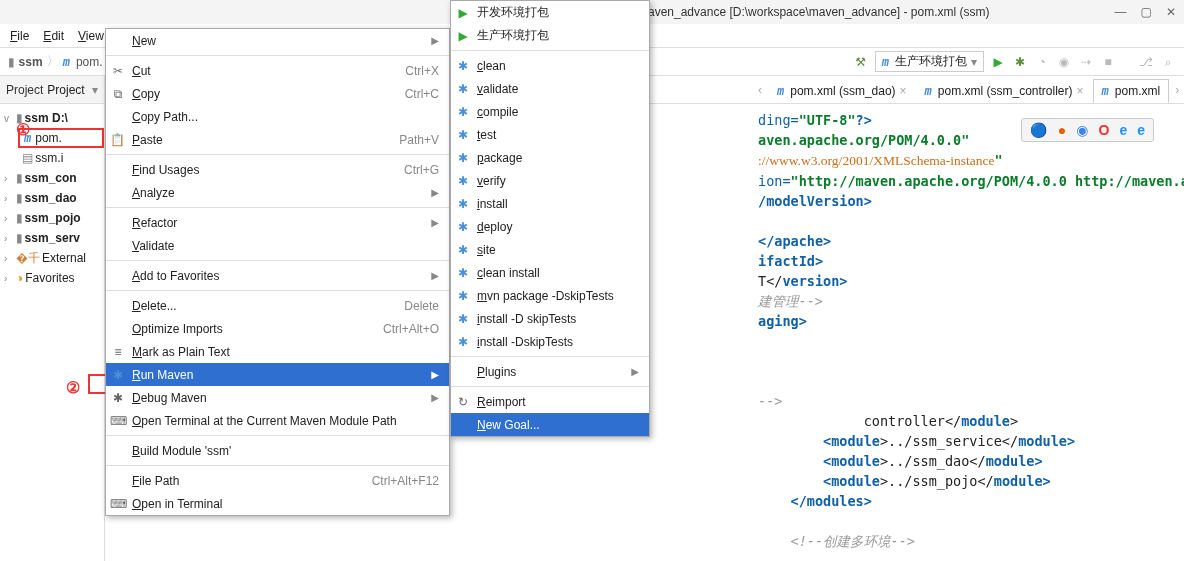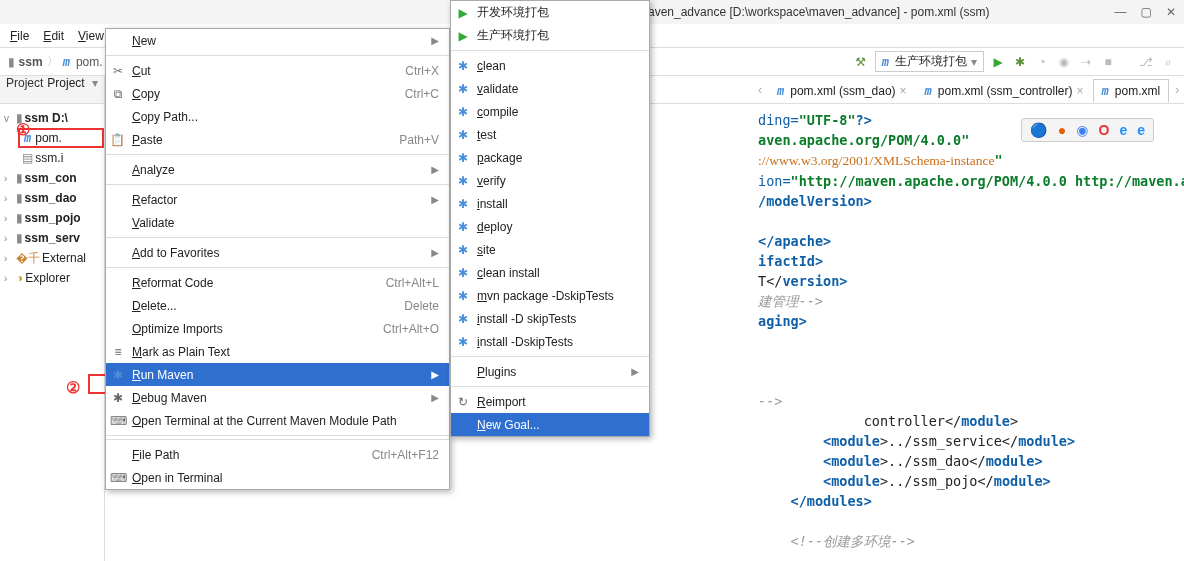--- a/index.html
+++ b/index.html
@@ -11,21 +11,21 @@
   .menu-bar span u { text-decoration: underline; }
   .breadcrumb-row { height: 28px; display: flex; align-items: center; padding: 0 8px; border-bottom: 1px solid #ddd; background: #fff; }
   .bc { display: flex; align-items: center; gap: 4px; color: #555; }
   .m-icon { font-family: monospace; font-weight: bold; font-style: italic; color: #4a90d9; margin-right: 2px; }
   .toolbar-right { margin-left: auto; display: flex; align-items: center; gap: 6px; }
   .run-config { display:flex; align-items:center; border:1px solid #ccc; padding:1px 6px; gap:4px; }
   .icon { display:inline-flex; width:16px; height:16px; align-items:center; justify-content:center; }
   .play { color:#3a3; }
   .body { display:flex; height:calc(100% - 76px); position:relative; }
   .project-pane { width:105px; border-right:1px solid #ddd; background:#fff; overflow:hidden; }
-  .proj-header { height:28px; display:flex; padding:0 6px; border-bottom:1px solid #ddd; background:#f4f4f4; gap:4px; }
+  .proj-header { height:28px; display:flex; align-items:center; padding:0 6px; border-bottom:1px solid #ddd; background:#f4f4f4; gap:4px; }
   .tree { padding:4px 0; font-size:12px; }
   .tree-row { display:flex; align-items:center; height:20px; padding-left:4px; gap:2px; white-space:nowrap; }
   .exp { color:#888; width:10px; font-size:10px; }
   .folder { color:#888; }
   .lib { color:#cc843d; }
   .red-box { border:2px solid #e33; }
   .circ-num { color:#e33; font-weight:bold; font-size:16px; }
 
   .ctx-menu { position:absolute; background:#fff; border:1px solid #aaa; box-shadow:2px 2px 6px rgba(0,0,0,0.3); z-index:10; }
   .ctx-item { display:flex; align-items:center; height:23px; padding:0 10px 0 26px; position:relative; white-space:nowrap; }
@@ -151,21 +151,21 @@
           <b>ssm_serv</b>
         </div>
       <div class="tree-row">
           <span class="exp">›</span>
           <span class="lib">�千</span>
           <span>External</span>
         </div>
       <div class="tree-row">
           <span class="exp">›</span>
           <span style="color:#c9a52d">◑</span>
-          <span>Explorer</span>
+          <span>Favorites</span>
         </div>
     </div>
   </div>
 
   <div class="editor-area">
     <div class="tabs">
       <span style="color:#aaa;align-self:center;margin-right:6px">‹</span>
       <div class="tab">
           <span class="m-icon">m</span>
           <span>pom.xml (ssm_dao)</span>
@@ -227,41 +227,41 @@
     <div class="ctx-item">
       <span><u>C</u>opy Path...</span>
     </div>
     <div class="ctx-item">
       <span class="micon">📋</span>
       <span><u>P</u>aste</span>
       <span class="kbd">Path+V</span>
     </div>
     <div class="ctx-sep"></div>
     <div class="ctx-item">
+      <span><u>F</u>ind Usages</span>
+      <span class="kbd">Ctrl+G</span>
+    </div>
+    <div class="ctx-item">
       <span><u>A</u>nalyze</span>
       <span class="arrow">▶</span>
     </div>
     <div class="ctx-sep"></div>
     <div class="ctx-item">
       <span><u>R</u>efactor</span>
       <span class="arrow">▶</span>
     </div>
     <div class="ctx-item">
       <span><u>V</u>alidate</span>
     </div>
     <div class="ctx-sep"></div>
     <div class="ctx-item">
       <span><u>A</u>dd to Favorites</span>
       <span class="arrow">▶</span>
     </div>
     <div class="ctx-sep"></div>
-    <div class="ctx-item">
-      <span><u>R</u>eformat Code</span>
-      <span class="kbd">Ctrl+Alt+L</span>
-    </div>
     <div class="ctx-item">
       <span><u>D</u>elete...</span>
       <span class="kbd">Delete</span>
     </div>
     <div class="ctx-item">
       <span><u>O</u>ptimize Imports</span>
       <span class="kbd">Ctrl+Alt+O</span>
     </div>
     <div class="ctx-item">
       <span class="micon">≡</span>
@@ -275,20 +275,23 @@
     <div class="ctx-item">
       <span class="micon">✱</span>
       <span><u>D</u>ebug Maven</span>
       <span class="arrow">▶</span>
     </div>
     <div class="ctx-item">
       <span class="micon">⌨</span>
       <span><u>O</u>pen Terminal at the Current Maven Module Path</span>
     </div>
     <div class="ctx-sep"></div>
+    <div class="ctx-item">
+      <span><u>B</u>uild Module 'ssm'</span>
+    </div>
     <div class="ctx-sep"></div>
     <div class="ctx-item">
       <span><u>F</u>ile Path</span>
       <span class="kbd">Ctrl+Alt+F12</span>
     </div>
     <div class="ctx-item">
       <span class="micon">⌨</span>
       <span><u>O</u>pen in Terminal</span>
     </div>
   </div>

